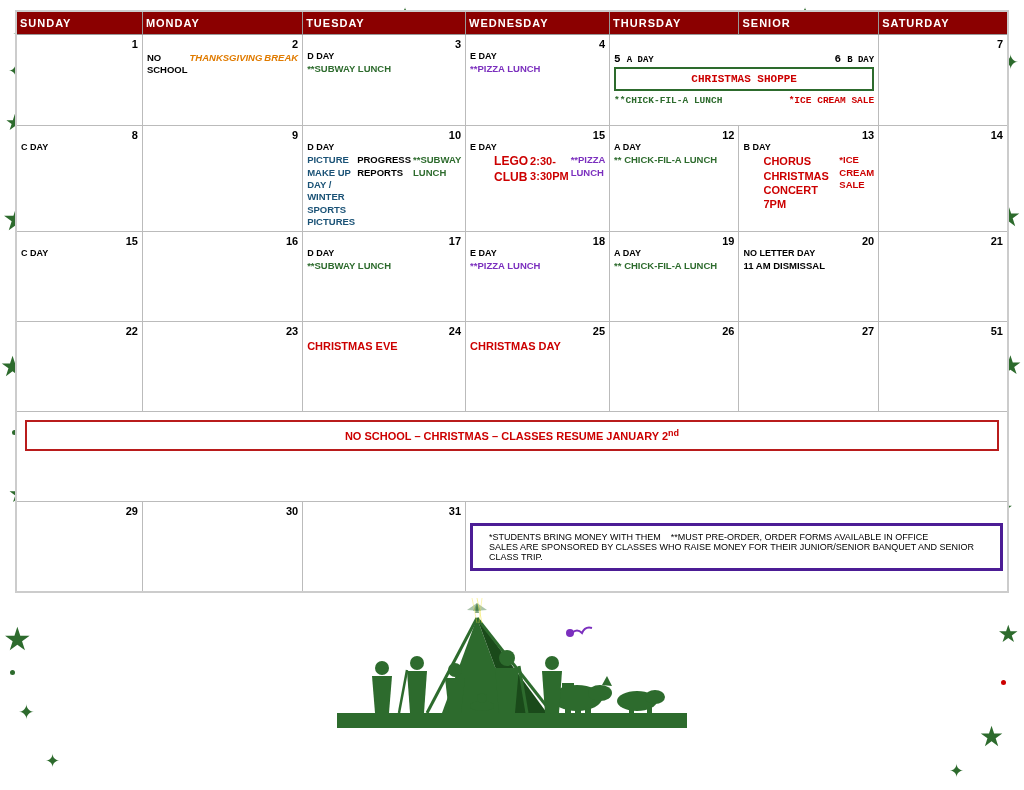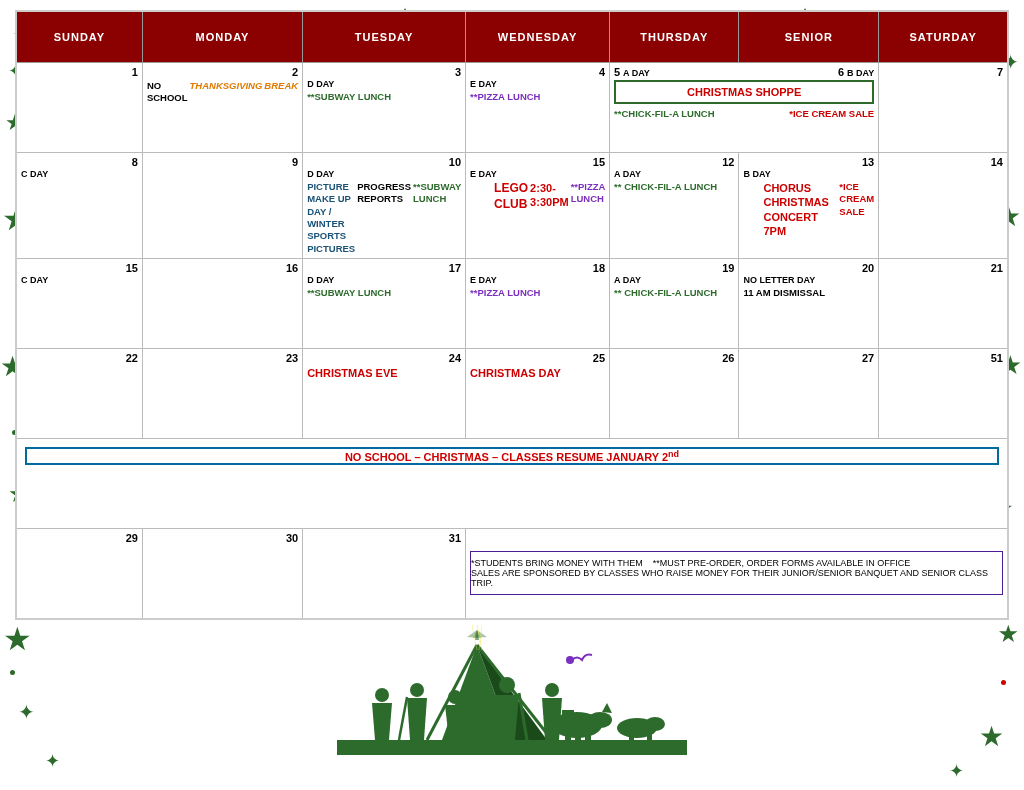--- a/index.html
+++ b/index.html
@@ -47,24 +47,24 @@
     
     .cal-table {
       width: 100%;
       border-collapse: collapse;
       border: 2px solid #ccc;
     }
 
     .cal-table th {
       background-color: #8b0000;
       color: #fff;
-      text-align: center;
+      text-align: left;
       font-size: 11px;
       font-weight: bold;
-      padding: 19px 3px;
+      padding: 5px 3px;
       border: 1px solid #999;
       letter-spacing: 1px;
     }
 
     .cal-table td {
       border: 1px solid #bbb;
       vertical-align: top;
       width: 14.28%;
       min-height: 90px;
       height: 90px;
@@ -107,29 +107,29 @@
     }
 
     .spanning-box {
       position: relative;
       border: 2px solid #2d6b2d;
       padding: 4px 6px;
       text-align: center;
     }
 
     .no-school-box {
-      border: 2px solid #0369a1;
-      padding: 0;
+      border: 2px solid #b91c1c;
+      padding: 6px;
       text-align: center;
       margin: 4px 0;
     }
 
     .footer-note {
-      border: 1px solid #4c1d95;
-      padding: 6px 0;
+      border: 3px solid #4c1d95;
+      padding: 6px 16px;
       font-size: 9px;
       color: #000;
       background: #fff;
     }
 
     
     .nativity-section {
       text-align: center;
       padding: 5px 0;
       position: relative;
@@ -219,21 +219,21 @@
             </div>
           </td>
           <td>
             <span class="day-num">4</span>
             <span class="day-letter">E DAY</span>
             <div class="cell-content">
               <div class="event-line purple-text">**PIZZA LUNCH</div>
             </div>
           </td>
 
-          <td colspan="2" style="padding:3px 4px;">
+          <td colspan="2" style="padding:18px 4px;font-family:Liberation Mono, monospace;">
             <div style="display:flex; justify-content:space-between; margin-bottom:2px;">
               <div>
                 <span class="day-num" style="text-align:left; display:inline;">5</span>
                 <span class="day-letter"> A DAY</span>
               </div>
               <div>
                 <span class="day-num" style="text-align:right; display:inline;">6</span>
                 <span class="day-letter"> B DAY</span>
               </div>
             </div>

